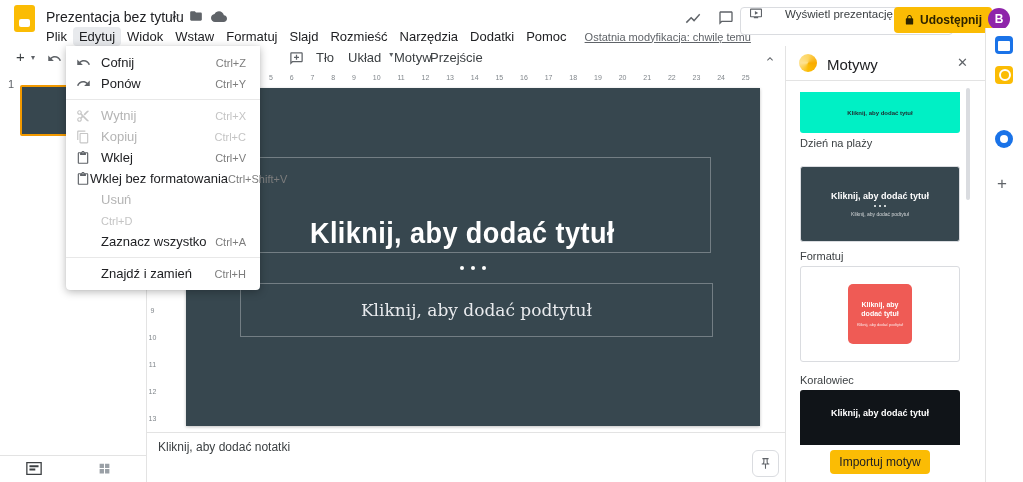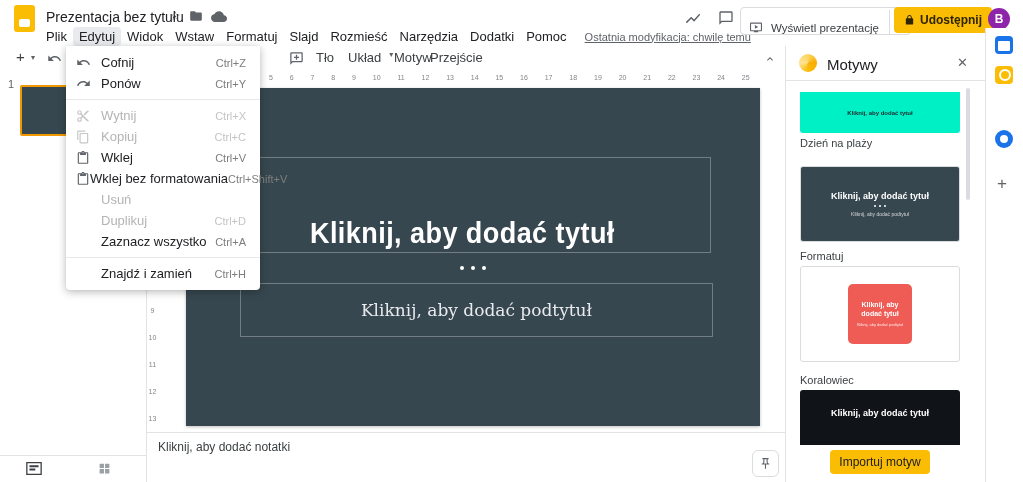--- a/index.html
+++ b/index.html
@@ -12,21 +12,21 @@
   
   #logo{left:14px;top:5px;width:21px;height:27px;background:var(--accent-yellow,#FBBC04);border-radius:3px}
   #logo::after{content:"";position:absolute;left:5px;top:14px;width:11px;height:8px;background:#fff;border-radius:2px}
   #doc-title{left:46px;top:9px;font-size:14px}
   #star{left:170px;top:9px;font-size:12px;color:#5f6368}
   #folder-ic{left:189px;top:10px}
   #cloud-ic{left:211px;top:10px}
   #activity-ic{left:684px;top:12px}
   #comment-ic{left:718px;top:10px}
   #present-btn{left:740px;top:7px;height:26px;border:1px solid #dadce0;border-radius:4px;background:#fff;
-               display:flex;align-items:flex-end;gap:8px;padding:0 8px;font-size:11.5px;color:#3c4043;white-space:nowrap}
+               display:flex;align-items:flex-start;gap:22px;padding:0 8px;font-size:11.5px;color:#3c4043;white-space:nowrap}
   #present-btn .sep{width:1px;height:24px;background:#dadce0;margin-left:2px}
   #present-btn .caret{font-size:8px;color:#5f6368}
   #share-btn{left:894px;top:7px;height:26px;background:var(--accent-yellow,#FBBC04);border-radius:4px;
              display:flex;align-items:center;gap:5px;padding:0 10px;font-size:12px;font-weight:700;color:#2d2400;white-space:nowrap}
   #avatar{left:988px;top:8px;width:22px;height:22px;border-radius:50%;background:var(--avatar-purple,#8E24AA);
           color:#fff;font-size:12px;font-weight:700;display:flex;align-items:center;justify-content:center}
 
   
   #menubar{left:40px;top:27px;height:19px;display:flex;align-items:center}
   #menubar .m{font-size:13px;padding:2px 6px;border-radius:4px;white-space:nowrap}
@@ -389,21 +389,20 @@
       <span class="dd-label">Wklej bez formatowania</span>
       <span class="dd-short">Ctrl+Shift+V</span>
     </div>
     <div class="dd-row disabled">
       <span class="dd-ic"></span>
       <span class="dd-label">Usuń</span>
       <span class="dd-short"></span>
     </div>
     <div class="dd-row disabled">
       <span class="dd-ic"></span>
-      <span class="dd-label">Duplikuj</span>
       <span class="dd-short">Ctrl+D</span>
     </div>
     <div class="dd-row">
       <span class="dd-ic"></span>
       <span class="dd-label">Zaznacz wszystko</span>
       <span class="dd-short">Ctrl+A</span>
     </div>
     <div class="dd-sep"></div>
     <div class="dd-row">
       <span class="dd-ic"></span>

